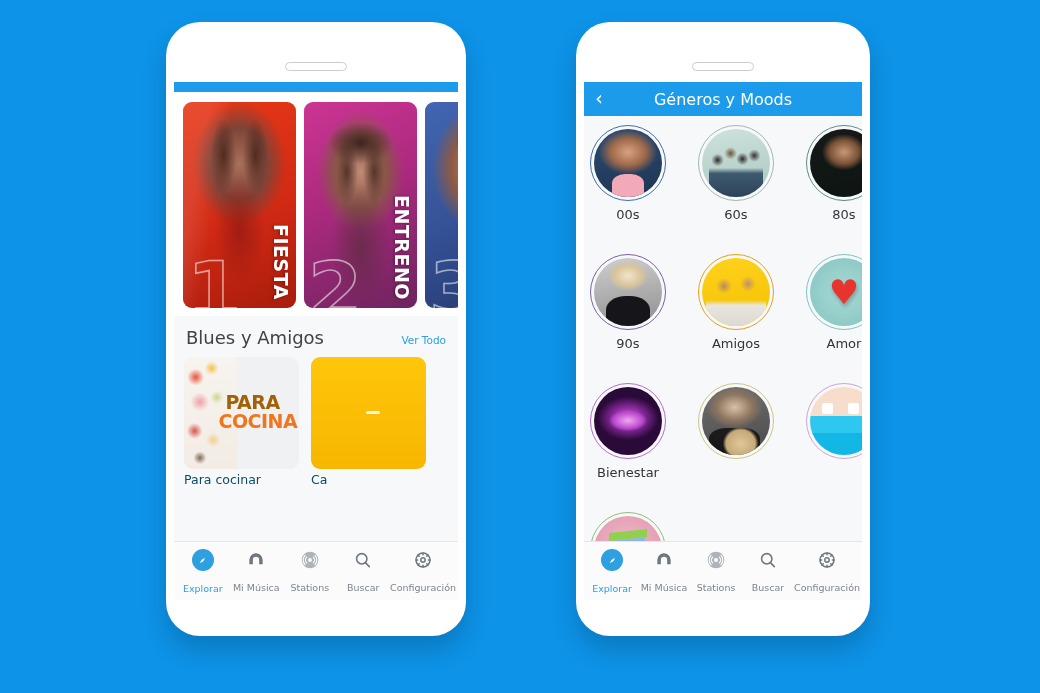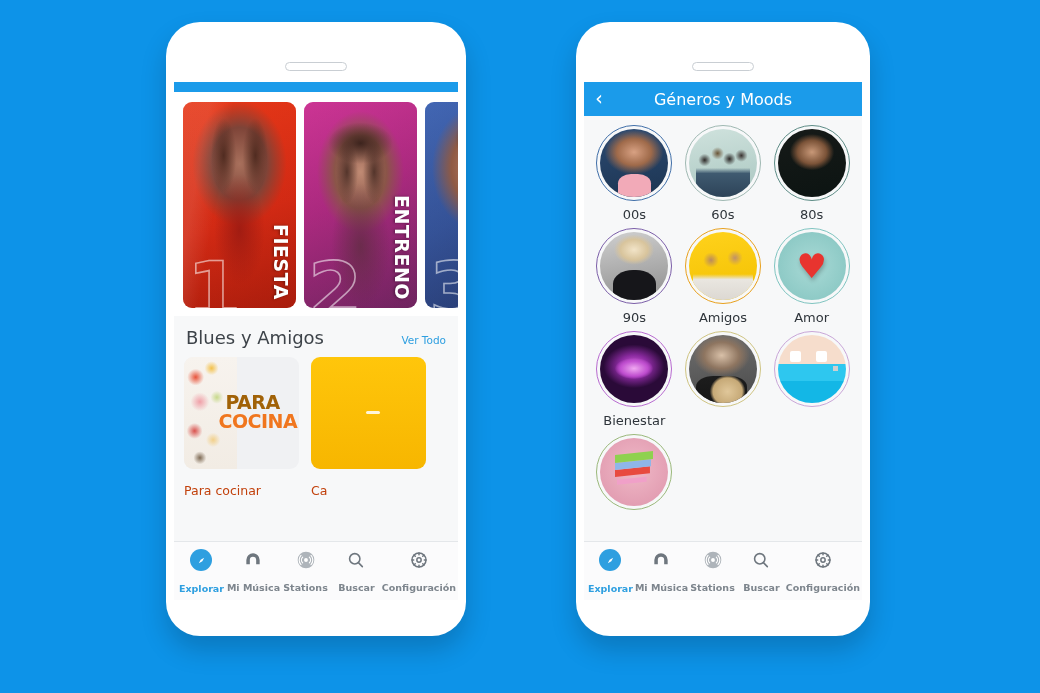--- a/index.html
+++ b/index.html
@@ -124,21 +124,21 @@
     overflow: hidden;
   }
   .tile { flex: 0 0 auto; width: 115px; }
   .tile-art {
     width: 115px; height: 112px;
     border-radius: 9px; overflow: hidden;
     position: relative;
     background: #eceef0;
   }
   .tile-label {
-    margin-top: 14px; font-size: 12.5px; color: #c2410c;
+    margin-top: 3px; font-size: 12.5px; color: #0c4a6e;
     white-space: nowrap;
   }
   .art-cocinar { background: #f0f1f3; }
   .art-cocinar::before {
     content:""; position:absolute; left:0; top:0; bottom:0; width:46%;
     background:
       radial-gradient(circle 12px at 22% 18%, #e8533a, transparent 70%),
       radial-gradient(circle 10px at 52% 10%, #f3c14a, transparent 70%),
       radial-gradient(circle 13px at 30% 40%, #f0a0a8, transparent 72%),
       radial-gradient(circle 9px  at 62% 36%, #c7d98a, transparent 72%),
@@ -202,20 +202,21 @@
 
   .genre-grid {
     flex: 1 1 auto;
     background: #f7f8f9;
     display: grid;
     grid-template-columns: repeat(3, 1fr);
     row-gap: 6px;
     padding: 9px 6px 0 6px;
     overflow: hidden;
     align-content: start;
+    gap: 32px;
   }
   .genre-cell { display:flex; flex-direction:column; align-items:center; }
   .genre-ring {
     width: 76px; height: 76px; border-radius: 50%;
     padding: 3px; background: #f7f8f9;
     border: 1.4px solid #ccc;
     display:flex; align-items:center; justify-content:center;
   }
   .genre-img { width: 100%; height:100%; border-radius:50%; position:relative; overflow:hidden; }
   .genre-label { margin-top: 6px; font-size: 13px; color: #2f353b; }
@@ -273,21 +274,21 @@
     transform: skewY(-6deg); }
 
   
   .tabbar {
     flex: 0 0 auto;
     background: #fbfbfc;
     border-top: 1px solid #e4e7ea;
     display: flex; align-items: center;
     padding: 7px 2px 6px 2px;
   }
-  .tab { flex:1 1 0; display:flex; flex-direction:column; align-items:center; gap:12px;font-weight:bold; }
+  .tab { flex:1 1 0; display:flex; flex-direction:column; align-items:center; gap:12px; }
   .tab-label { font-size: 9.5px; color: #7d858d; white-space:nowrap; }
   .tab.active .tab-label { color: #2e9fe0; }
   .ico { width: 20px; height: 20px; display:block; }
   .ico-explore {
     width:22px; height:22px; border-radius:50%; background:#2e9fe0;
     display:flex; align-items:center; justify-content:center;
   }
   .ico-explore svg { width: 13px; height: 13px; }
 </style>
 </head>

